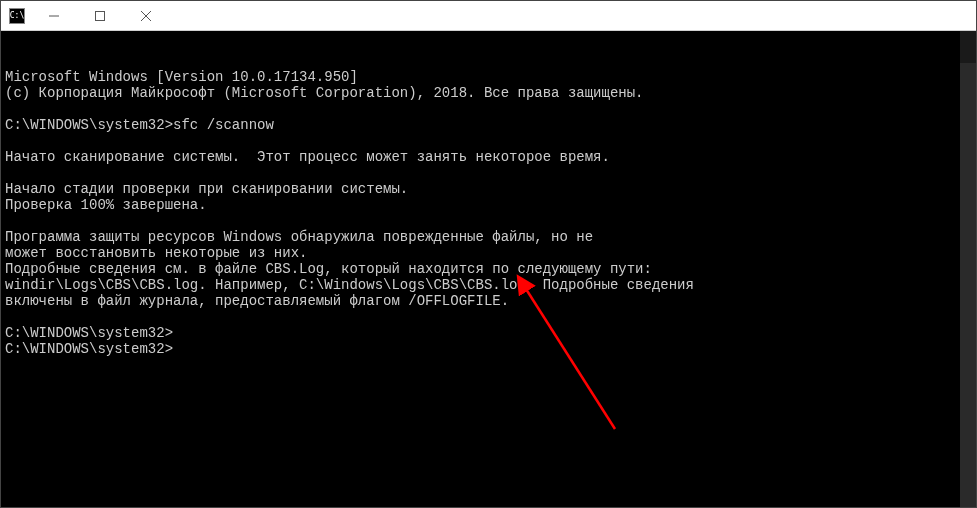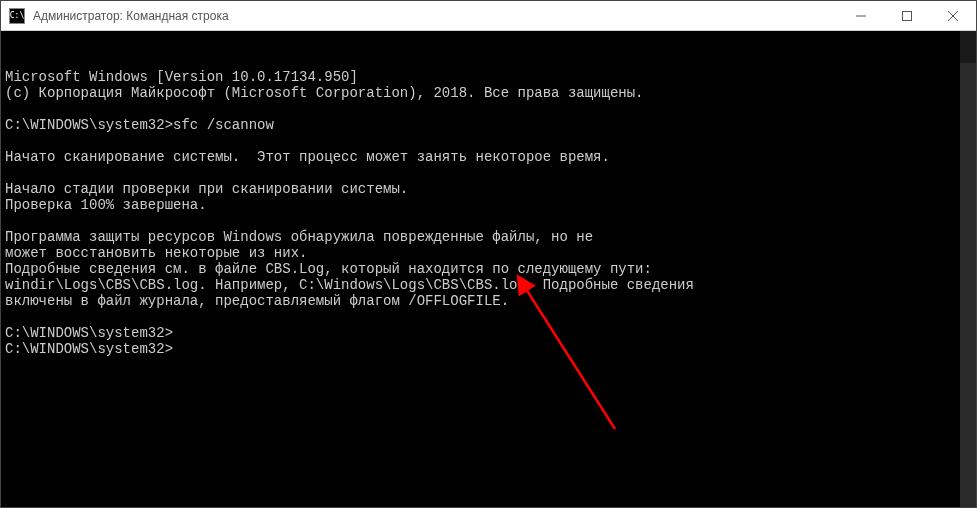--- a/index.html
+++ b/index.html
@@ -18,21 +18,20 @@
     svg.arrow-svg { position: absolute; top: 0; left: 0; }
   </style>
 </head>
 <body>
 
 <div class="window">
   <div class="titlebar">
     <div class="titlebar-icon">
       <span class="titlebar-icon-inner">C:\</span>
     </div>
-    <div class="titlebar-title">Администратор: Командная строка</div>
     <div class="titlebar-controls">
       <div class="titlebar-btn">
         <svg width="10" height="10" viewBox="0 0 10 10">
             <line x1="0" y1="5" x2="10" y2="5" stroke="currentColor" stroke-width="1"></line>
           </svg>
       </div>
       <div class="titlebar-btn">
         <svg width="10" height="10" viewBox="0 0 10 10">
             <rect x="0.5" y="0.5" width="9" height="9" fill="none" stroke="currentColor" stroke-width="1"></rect>
           </svg>

